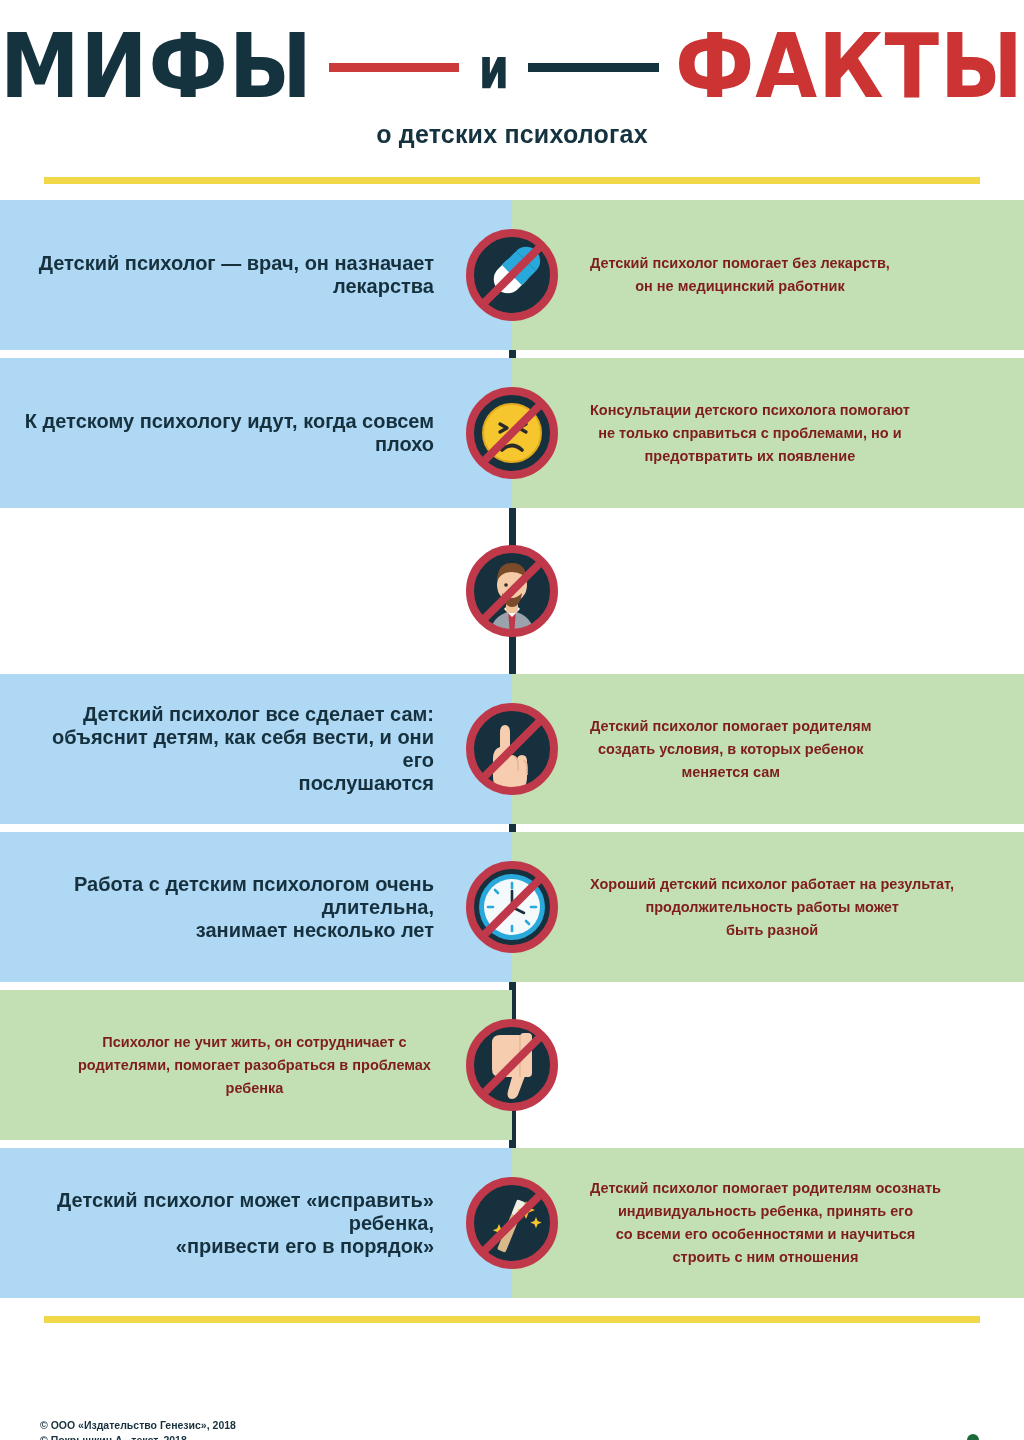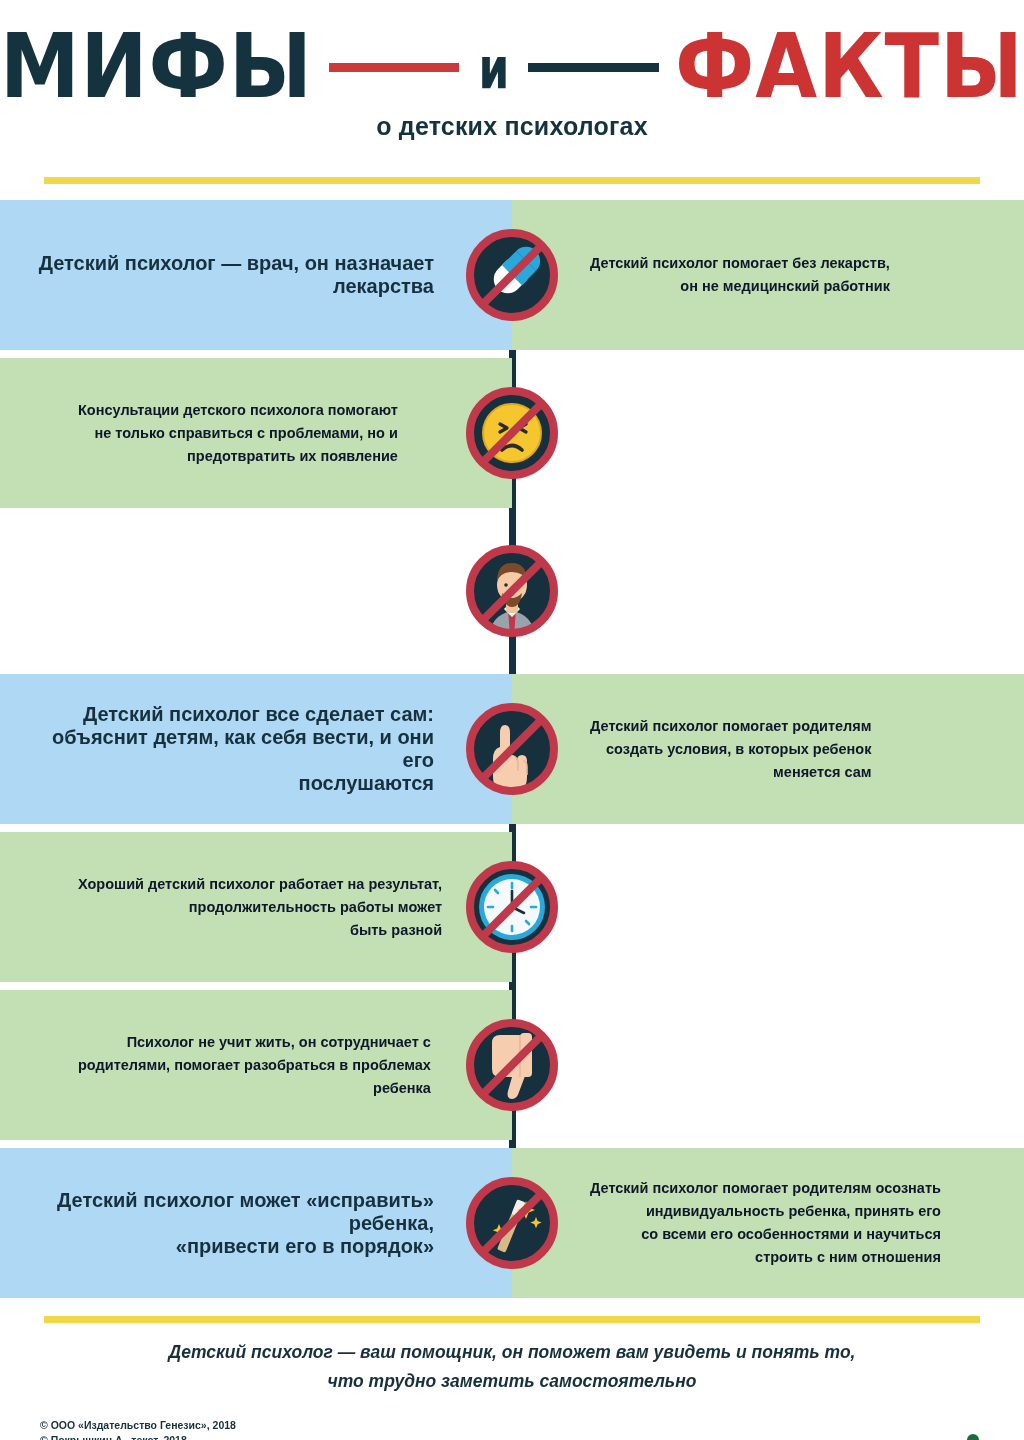--- a/index.html
+++ b/index.html
@@ -25,21 +25,21 @@
   .rule-red{width:150px;height:9px;background:#cc3b3b;margin:0 16px;}
   .rule-dark{width:150px;height:9px;background:#14333f;margin:0 16px;}
   .conj{
     font-family:"DejaVu Sans","Liberation Sans",sans-serif;
     font-weight:bold;font-size:44px;color:#14333f;
     transform:scaleY(1.3);position:relative;z-index:3;
     background:#fff;padding:0 3px;
   }
   .subtitle{
     text-align:center;font-size:25px;font-weight:bold;
-    color:#14333f;margin-top:12px;letter-spacing:.2px;
+    color:#14333f;margin-top:20px;letter-spacing:.2px;
   }
   .yellow-bar{
     position:absolute;left:44px;right:44px;bottom:16px;
     height:7px;background:#f0d848;
   }
   
   .rows{position:relative;}
   .spine{
     position:absolute;left:50%;top:0;bottom:0;width:7px;
     margin-left:-3.5px;background:#16313d;z-index:1;
@@ -56,22 +56,22 @@
   .fact-cell{
     width:50%;background:#c3e0b4;box-sizing:border-box;
     display:flex;align-items:center;justify-content:flex-start;
     padding-left:78px;
   }
   .myth-text{
     text-align:right;font-size:20px;line-height:23px;
     font-weight:600;color:#16313d;max-width:410px;
   }
   .fact-text{
-    text-align:right;font-size:14.5px;line-height:23px;
-    font-weight:bold;color:#0f172a;max-width:400px;
+    text-align:center;font-size:14.5px;line-height:23px;
+    font-weight:bold;color:#7f1d1d;max-width:400px;
   }
   
   .badge{
     position:absolute;left:50%;top:50%;
     width:96px;height:108px;margin-left:-48px;margin-top:-54px;
     z-index:5;
   }
   .badge svg{display:block;width:96px;height:108px;}
   
   .footer{position:relative;height:150px;}
@@ -128,20 +128,23 @@
           <rect x="48" y="40" width="20" height="28" rx="0" fill="#29a8dc"></rect>
           <path d="M68 40 a14 14 0 0 1 0 28 z" fill="#29a8dc"></path>
         </g>
         <circle cx="48" cy="54" r="42" fill="none" stroke="#c0394a" stroke-width="8"></circle>
         <line x1="18" y1="84" x2="78" y2="24" stroke="#c0394a" stroke-width="8"></line>
       </svg>
     </div>
   </div>
 
   <div class="row">
+    <div class="myth-cell">
+      <div class="myth-text">К детскому психологу идут, когда совсем плохо</div>
+    </div>
     <div class="fact-cell">
       <div class="fact-text">Консультации детского психолога помогают<br>не только справиться с проблемами, но и<br>предотвратить их появление</div>
     </div>
     <div class="badge">
       <svg viewBox="0 0 96 108">
         <circle cx="48" cy="54" r="45" fill="#16313d"></circle>
         <circle cx="48" cy="54" r="29" fill="#f5c62e"></circle>
         <circle cx="48" cy="54" r="29" fill="none" stroke="#e0a91e" stroke-width="2"></circle>
         <path d="M36 45 l7 4 l-7 4" fill="none" stroke="#2b2b2b" stroke-width="3.4" stroke-linecap="round" stroke-linejoin="round"></path>
         <path d="M62 45 l-7 4 l7 4" fill="none" stroke="#2b2b2b" stroke-width="3.4" stroke-linecap="round" stroke-linejoin="round"></path>
@@ -199,20 +202,23 @@
           <path d="M50 62 q4 0 4 6 v8" fill="none" stroke="#e8b697" stroke-width="1.6"></path>
           <path d="M59 66 q4 0 4 6 v8" fill="none" stroke="#e8b697" stroke-width="1.6"></path>
         </g>
         <circle cx="48" cy="54" r="42" fill="none" stroke="#c0394a" stroke-width="8"></circle>
         <line x1="18" y1="84" x2="78" y2="24" stroke="#c0394a" stroke-width="8"></line>
       </svg>
     </div>
   </div>
 
   <div class="row">
+    <div class="myth-cell">
+      <div class="myth-text">Работа с детским психологом очень длительна,<br>занимает несколько лет</div>
+    </div>
     <div class="fact-cell">
       <div class="fact-text">Хороший детский психолог работает на результат,<br>продолжительность работы может<br>быть разной</div>
     </div>
     <div class="badge">
       <svg viewBox="0 0 96 108">
         <circle cx="48" cy="54" r="45" fill="#16313d"></circle>
         <circle cx="48" cy="54" r="33" fill="#29a8dc"></circle>
         <circle cx="48" cy="54" r="28" fill="#f4f9fc"></circle>
         <g stroke="#29a8dc" stroke-width="2.6" stroke-linecap="round">
           <line x1="48" y1="30" x2="48" y2="35"></line>
@@ -275,21 +281,20 @@
         <path d="M35 55 l1.8 4.4 l4.4 1.8 l-4.4 1.8 l-1.8 4.4 l-1.8 -4.4 l-4.4 -1.8 l4.4 -1.8 z" fill="#f5c62e"></path>
         <circle cx="48" cy="54" r="42" fill="none" stroke="#c0394a" stroke-width="8"></circle>
         <line x1="18" y1="84" x2="78" y2="24" stroke="#c0394a" stroke-width="8"></line>
       </svg>
     </div>
   </div>
 </div>
 
 <div class="footer">
   <div class="yellow-bar-bottom"></div>
-  <div class="tagline">Детский психолог — ваш помощник, он поможет вам увидеть и понять то,<br>что трудно заметить самостоятельно</div>
   <div class="copyright">© ООО «Издательство Генезис», 2018<br>© Покрышкин А., текст, 2018<br>© Захарова А., дизайн, 2018</div>
   <div class="brandblock">
 
     <span class="logo">
       <svg width="46" height="46" viewBox="0 0 46 46">
         <circle cx="23" cy="8" r="6" fill="#1d6b3c"></circle>
         <path d="M3 26 q20 -14 40 0 q-20 14 -40 0 z" fill="#1d6b3c"></path>
         <circle cx="23" cy="26" r="5" fill="#ffffff"></circle>
         <circle cx="23" cy="26" r="3" fill="#1d6b3c"></circle>
         <path d="M13 36 q10 -7 20 0 q-10 5 -20 0 z" fill="#1d6b3c"></path>

